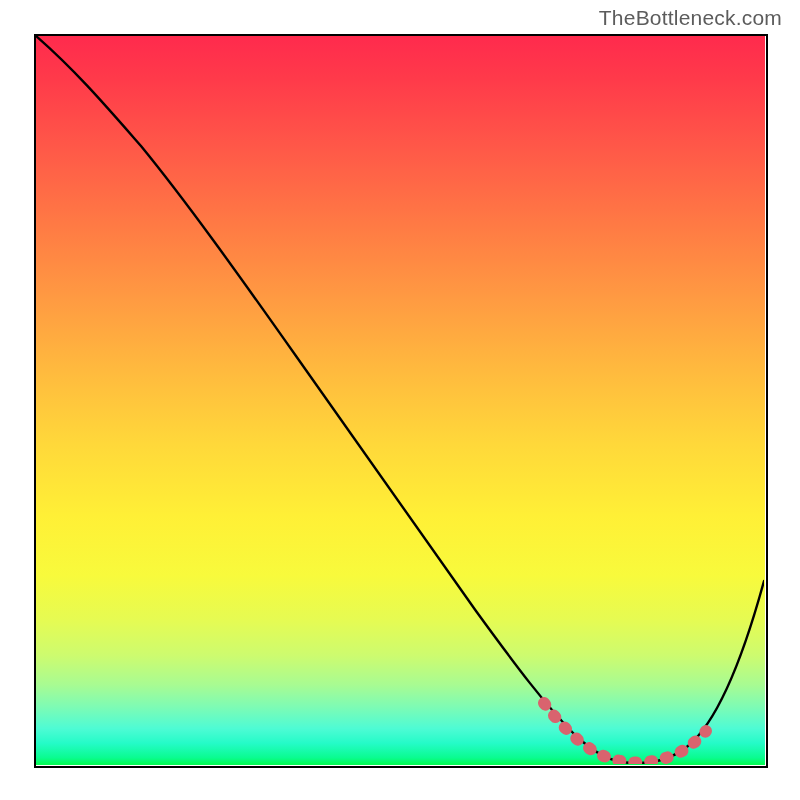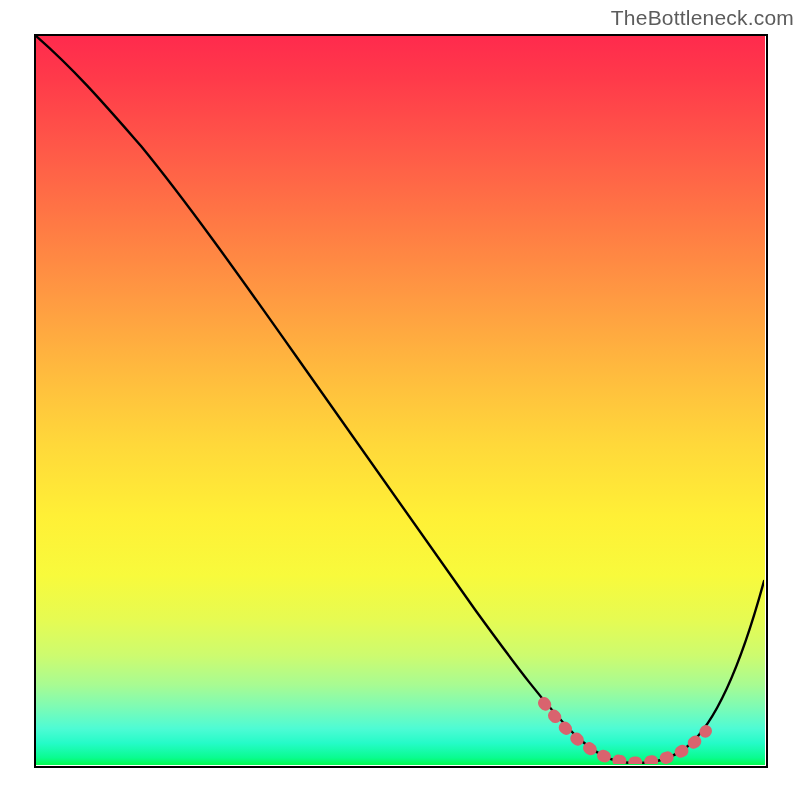--- a/index.html
+++ b/index.html
@@ -56,21 +56,21 @@
     position: absolute;
     left: 36px;
     top: 36px;
     width: 728px;
     height: 728px;
     pointer-events: none;
   }
   .watermark {
     position: absolute;
     top: 6px;
-    right: 6px;
+    right: 18px;
     font-size: 21px;
     font-weight: 500;
     color: #5c5c5c;
     letter-spacing: 0.2px;
   }
 </style>
 </head>
 <body>
 
 <div class="chart-wrap">

